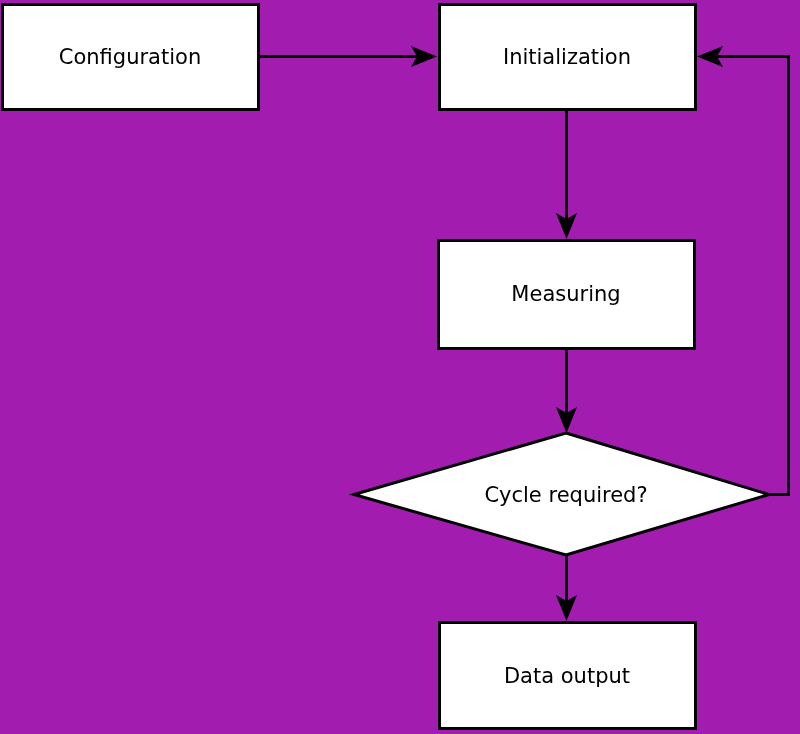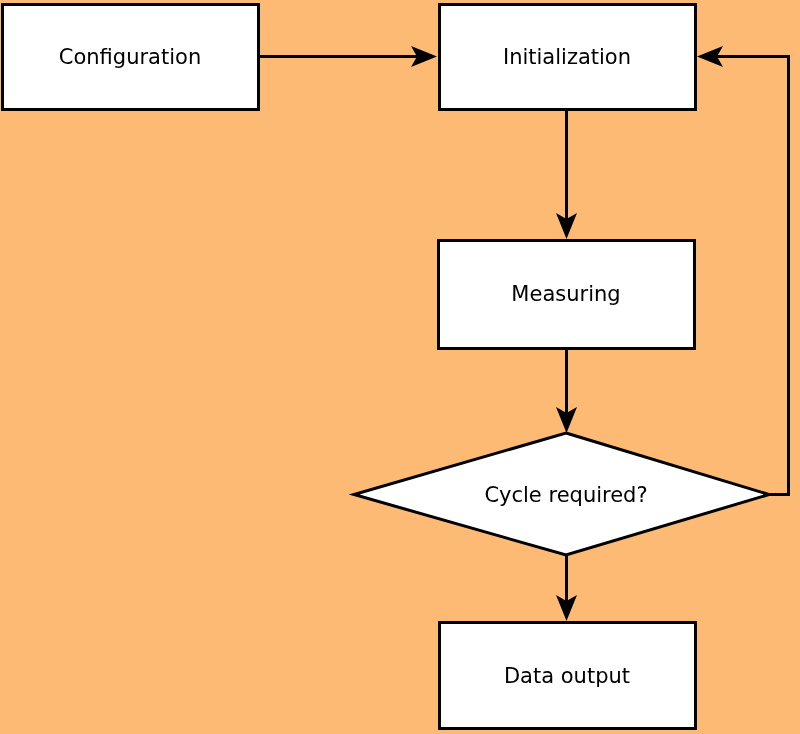--- a/index.html
+++ b/index.html
@@ -11,21 +11,21 @@
   body {
     width: 800px;
     height: 734px;
     font-family: "DejaVu Sans", "Liberation Sans", sans-serif;
     overflow: hidden;
   }
   #diagram-root {
     position: relative;
     width: 800px;
     height: 734px;
-    background: #fdba74;
+    background: #a21caf;
   }
   #flow-svg {
     position: absolute;
     top: 0;
     left: 0;
     width: 800px;
     height: 734px;
     display: block;
   }
   .node-shape {

